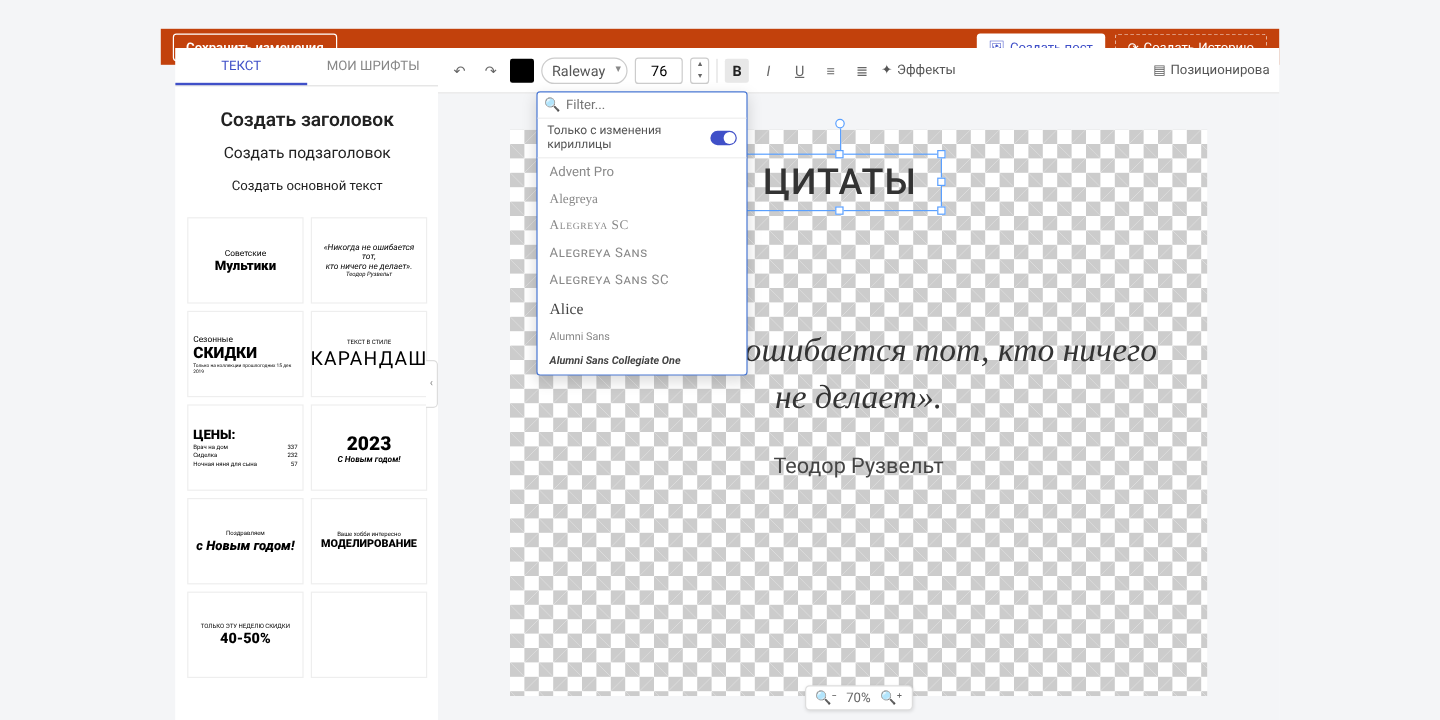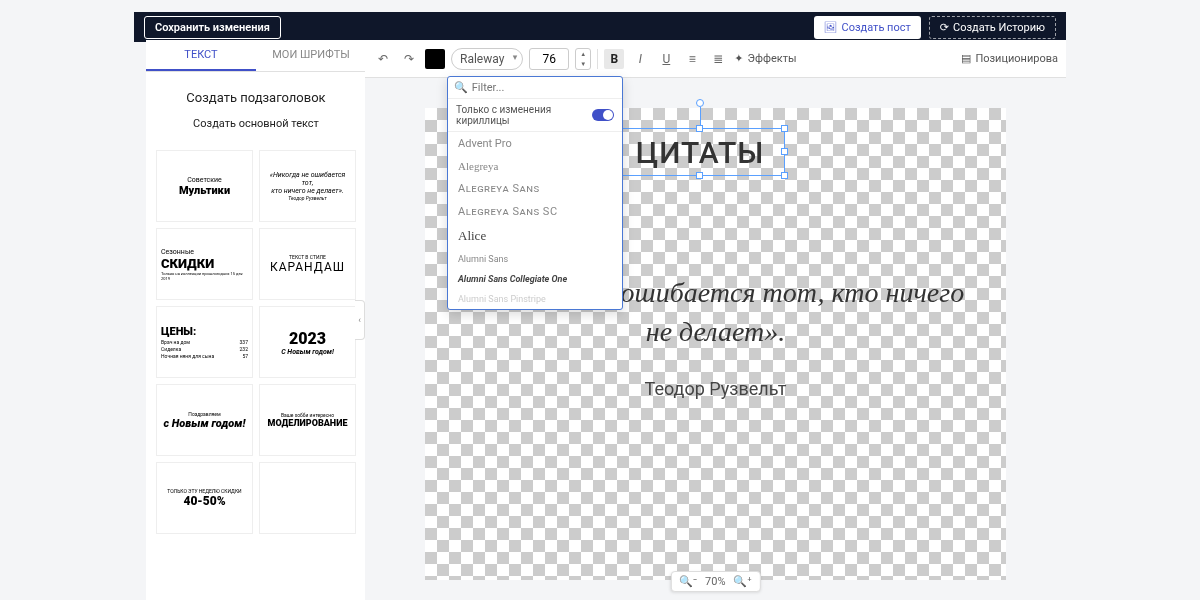--- a/index.html
+++ b/index.html
@@ -1,18 +1,18 @@
 <!DOCTYPE html>
 <html><head>
 <meta charset="utf-8">
 <style>
 * { margin:0; padding:0; box-sizing:border-box; font-family:-apple-system,BlinkMacSystemFont,"Segoe UI",Roboto,sans-serif; }
 body { background:#f4f5f7; width:1200px; height:600px; overflow:hidden; position:relative; }
 
-.topbar { position:absolute; top:12px; left:134px; right:134px; height:30px; background:#0f172a; display:flex; align-items:center; padding:4px 10px; justify-content:space-between; }
+.topbar { position:absolute; top:24px; left:134px; right:134px; height:30px; background:#c2410c; display:flex; align-items:center; padding:4px 10px; justify-content:space-between; }
 .btn-outline { border:1px solid #fff; color:#fff; background:transparent; padding:4px 10px; font-size:11px; font-weight:600; border-radius:3px; cursor:pointer; }
 .topbar-right { display:flex; gap:8px; }
 .btn-white { background:#fff; color:#4050c8; border:none; padding:4px 10px; font-size:11px; border-radius:3px; display:flex; align-items:center; gap:4px; cursor:pointer; }
 .btn-ghost { background:transparent; color:#fff; border:1px dashed rgba(255,255,255,0.6); padding:4px 10px; font-size:11px; border-radius:3px; display:flex; align-items:center; gap:4px; cursor:pointer; }
 
 .sidebar { position:absolute; top:40px; left:146px; width:221px; bottom:0; background:#fff; border-right:1px solid #e0e0e0; overflow:hidden; }
 .tabs { display:flex; border-bottom:1px solid #e0e0e0; }
 .tab { flex:1; text-align:center; padding:8px 0; font-size:11px; color:#888; cursor:pointer; }
 .tab.active { color:#4050c8; border-bottom:2px solid #4050c8; }
 .text-presets { padding:18px 10px 10px; text-align:center; }
@@ -94,41 +94,42 @@
     </button>
   </div>
 </div>
 
 <div class="sidebar">
   <div class="tabs">
     <div class="tab active">ТЕКСТ</div>
     <div class="tab">МОИ ШРИФТЫ</div>
   </div>
   <div class="text-presets">
+    <div class="preset-h1">Создать заголовок</div>
     <div class="preset-h2">Создать подзаголовок</div>
     <div class="preset-body">Создать основной текст</div>
   </div>
   <div class="thumbs">
     <div class="thumb">
         <span>Советские</span>
         <strong>Мультики</strong>
       </div>
     <div class="thumb" style="font-style:italic">
         <span>«Никогда не ошибается тот,</span>
         <span>кто ничего не делает».</span>
         <span style="font-size:5px">Теодор Рузвельт</span>
       </div>
     <div class="thumb" style="align-items:flex-start;text-align:left">
         <span>Сезонные</span>
         <strong style="font-size:13px">СКИДКИ</strong>
         <span style="font-size:4px">Только на коллекции прошлогодних 15 дек 2019</span>
       </div>
     <div class="thumb">
         <span style="font-size:5px">ТЕКСТ В СТИЛЕ</span>
-        <span style="font-size:12px;letter-spacing:1px">КАРАНДАШ</span>
+        <span style="font-size:16px;letter-spacing:1px">КАРАНДАШ</span>
       </div>
     <div class="thumb" style="align-items:flex-start;text-align:left;font-size:5px;gap:1px">
         <strong>ЦЕНЫ:</strong>
         <div style="display:flex;justify-content:space-between;width:100%">
           <span>Врач на дом</span>
           <span>337</span>
         </div>
         <div style="display:flex;justify-content:space-between;width:100%">
           <span>Сиделка</span>
           <span>232</span>
@@ -197,20 +198,21 @@
         <span style="color:#888;font-size:11px">🔍</span>
         <input placeholder="Filter..." style="">
       </div>
       <div class="cyrillic-row">
         <span>Только с изменения кириллицы</span>
         <div class="toggle"></div>
       </div>
       <div class="font-list">
         <div class="font-item">Advent Pro</div>
         <div class="font-item serif">Alegreya</div>
+        <div class="font-item sc serif">Alegreya SC</div>
         <div class="font-item sc">Alegreya Sans</div>
         <div class="font-item sc">Alegreya Sans SC</div>
         <div class="font-item serif" style="font-size:13px;color:#444">Alice</div>
         <div class="font-item" style="font-size:9px">Alumni Sans</div>
         <div class="font-item bold" style="font-size:9px">Alumni Sans Collegiate One</div>
         <div class="font-item light" style="font-size:9px">Alumni Sans Pinstripe</div>
 
       </div>
     </div>
   </div>

